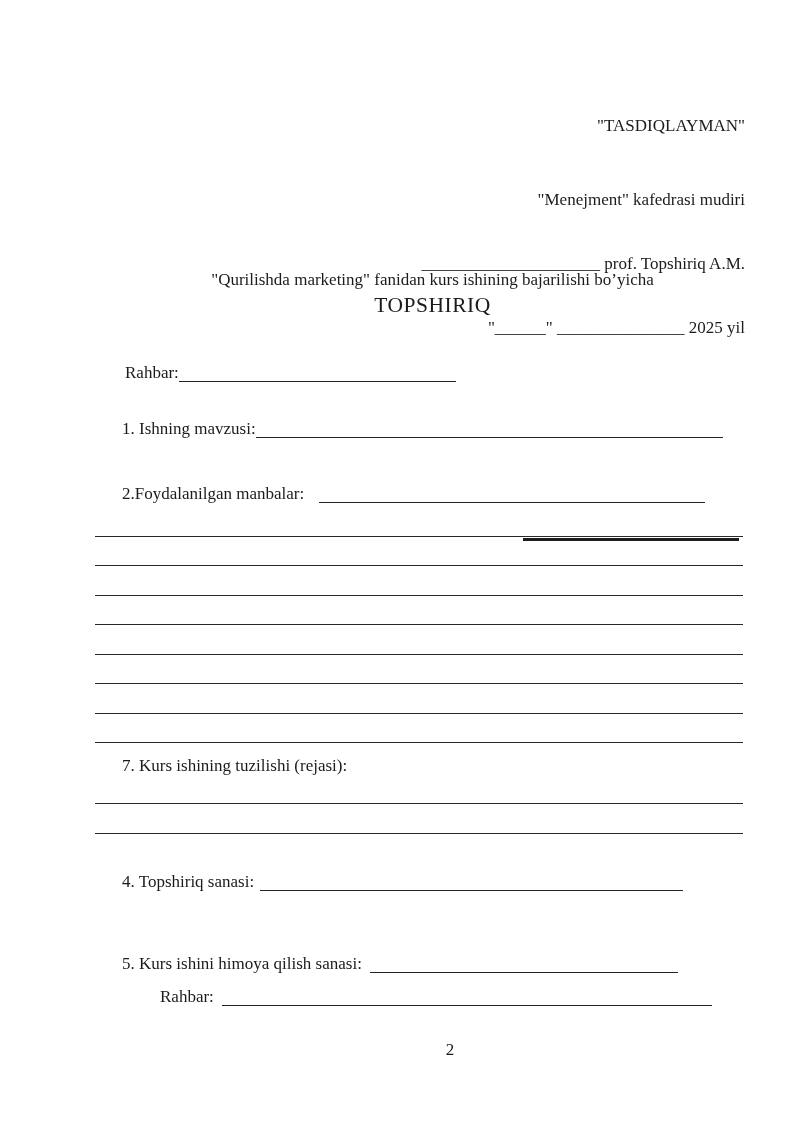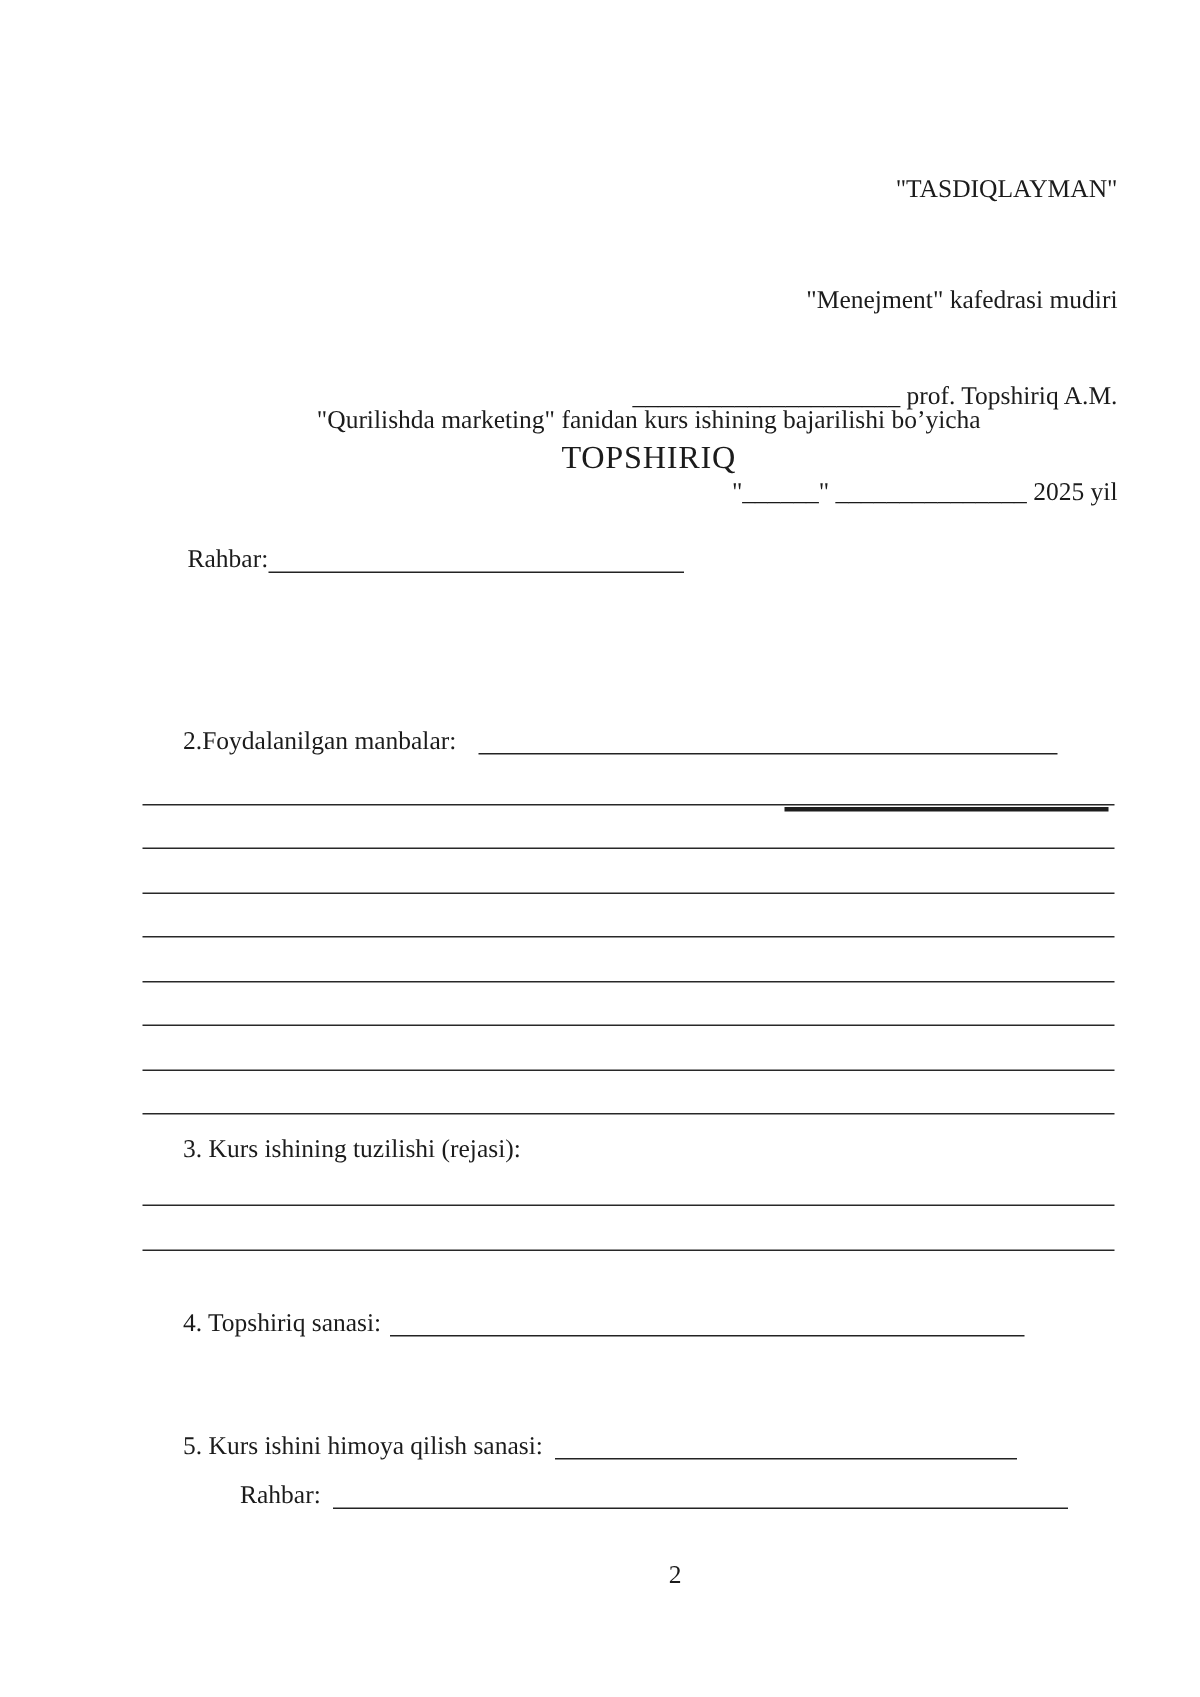--- a/index.html
+++ b/index.html
@@ -95,39 +95,42 @@
 
   <div class="titleblock">
     <div class="subtitle">"Qurilishda marketing" fanidan kurs ishining bajarilishi bo’yicha</div>
     <div class="heading">TOPSHIRIQ</div>
   </div>
 
   <div class="row" style="top:363px; left:125px;">
     <span>Rahbar:</span><span class="blank" style="width:277px;"></span>
   </div>
 
+  <div class="row" style="top:419px; left:122px;">
+    <span>1. Ishning mavzusi:</span><span class="blank" style="width:467px;"></span>
+  </div>
 
   <div class="row" style="top:484px; left:122px;">
     <span>2.Foydalanilgan manbalar:</span><span class="blank" style="width:386px; margin-left:15px;"></span>
   </div>
 
   <div>
     <div class="rule" style="top:536px;"></div>
     <div class="rule-heavy"></div>
     <div class="rule" style="top:565px;"></div>
     <div class="rule" style="top:595px;"></div>
     <div class="rule" style="top:624px;"></div>
     <div class="rule" style="top:654px;"></div>
     <div class="rule" style="top:683px;"></div>
     <div class="rule" style="top:713px;"></div>
     <div class="rule" style="top:742px;"></div>
   </div>
 
   <div class="row" style="top:756px; left:122px;">
-    <span>3. Kurs ishining tuzilishi (rejasi):</span>
+    <span>7. Kurs ishining tuzilishi (rejasi):</span>
   </div>
 
   <div>
     <div class="rule" style="top:803px;"></div>
     <div class="rule" style="top:833px;"></div>
   </div>
 
   <div class="row" style="top:872px; left:122px;">
     <span>4. Topshiriq sanasi:</span><span class="blank" style="width:423px; margin-left:6px;"></span>
   </div>

